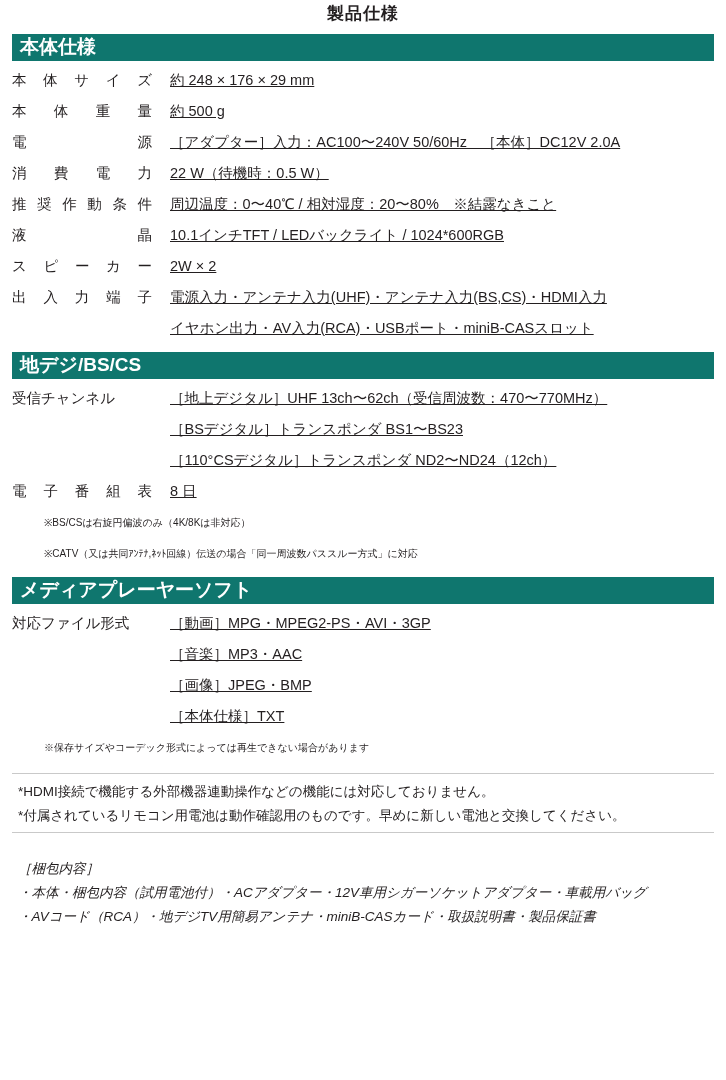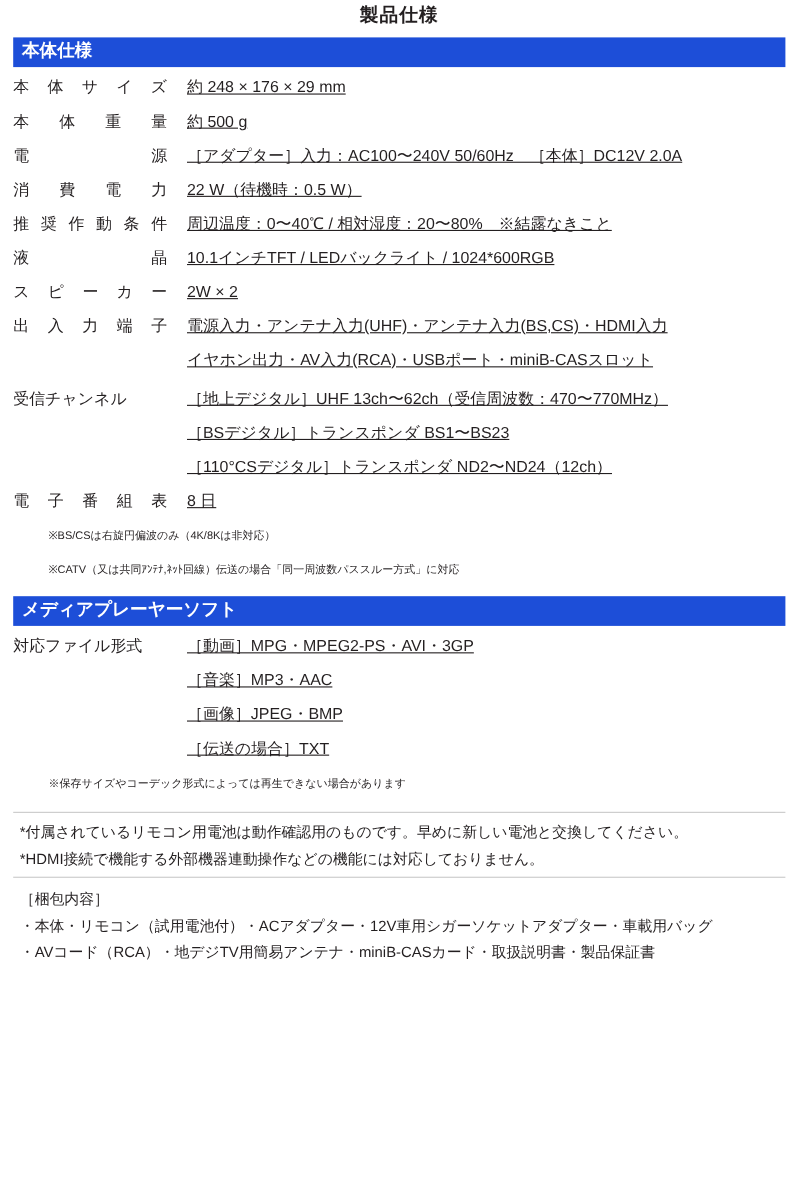--- a/index.html
+++ b/index.html
@@ -25,23 +25,23 @@
   .doc-title {
     text-align: center;
     font-size: 17px;
     font-weight: bold;
     letter-spacing: 1px;
     padding-top: 2px;
     line-height: 24px;
     color: #231f20;
   }
   .section-header {
-    background: #1d4ed8;
+    background: #0f766e;
     color: #ffffff;
-    font-size: 16px;
+    font-size: 19px;
     font-weight: bold;
     padding: 4px 8px 5px 8px;
     line-height: 18px;
     margin-top: 8px;
   }
   .rule {
     border: 0;
     border-top: 1px solid #c9c9c9;
     margin: 0;
   }
@@ -88,22 +88,23 @@
   .footnotes {
     margin-top: 6px;
     padding-left: 6px;
   }
   .footnotes div {
     font-size: 13.5px;
     line-height: 24px;
     white-space: nowrap;
   }
   .package {
-    margin-top: 8px;
+    margin-top: 24px;
     padding-left: 6px;
+    font-style: italic;
   }
   .package .pkg-title {
     font-size: 13.5px;
     line-height: 24px;
   }
   .package .pkg-line {
     font-size: 13.5px;
     line-height: 24px;
     white-space: nowrap;
   }
@@ -224,20 +225,21 @@
             </span>
           </td>
       <td class="value">
         <span class="line">電源入力・アンテナ入力(UHF)・アンテナ入力(BS,CS)・HDMI入力</span>
         <span class="line">イヤホン出力・AV入力(RCA)・USBポート・miniB-CASスロット</span>
       </td>
     </tr>
   </tbody>
     </table>
 
+  <div class="section-header">地デジ/BS/CS</div>
   <table class="spec">
     <tbody>
         <tr>
       <td class="label">受信チャンネル</td>
       <td class="value">
         <span class="line">［地上デジタル］UHF 13ch〜62ch（受信周波数：470〜770MHz）</span>
         <span class="line">［BSデジタル］トランスポンダ BS1〜BS23</span>
         <span class="line">［110°CSデジタル］トランスポンダ ND2〜ND24（12ch）</span>
       </td>
     </tr>
@@ -262,36 +264,36 @@
 
   <div class="section-header">メディアプレーヤーソフト</div>
   <table class="spec">
     <tbody>
         <tr>
       <td class="label">対応ファイル形式</td>
       <td class="value">
         <span class="line">［動画］MPG・MPEG2-PS・AVI・3GP</span>
         <span class="line">［音楽］MP3・AAC</span>
         <span class="line">［画像］JPEG・BMP</span>
-        <span class="line">［伝送の場合］TXT</span>
+        <span class="line">［本体仕様］TXT</span>
       </td>
     </tr>
   </tbody>
     </table>
   <div class="note-line">※保存サイズやコーデック形式によっては再生できない場合があります</div>
 
   <div class="divider-block">
     <hr class="rule">
     <div class="footnotes">
+      <div>*HDMI接続で機能する外部機器連動操作などの機能には対応しておりません。</div>
       <div>*付属されているリモコン用電池は動作確認用のものです。早めに新しい電池と交換してください。</div>
-      <div>*HDMI接続で機能する外部機器連動操作などの機能には対応しておりません。</div>
     </div>
     <div class="small-gap"></div>
     <hr class="rule">
   </div>
 
   <div class="package">
     <div class="pkg-title">［梱包内容］</div>
-    <div class="pkg-line">・本体・リモコン（試用電池付）・ACアダプター・12V車用シガーソケットアダプター・車載用バッグ</div>
+    <div class="pkg-line">・本体・梱包内容（試用電池付）・ACアダプター・12V車用シガーソケットアダプター・車載用バッグ</div>
     <div class="pkg-line">・AVコード（RCA）・地デジTV用簡易アンテナ・miniB-CASカード・取扱説明書・製品保証書</div>
   </div>
 
 </div>
 
 </body></html>

